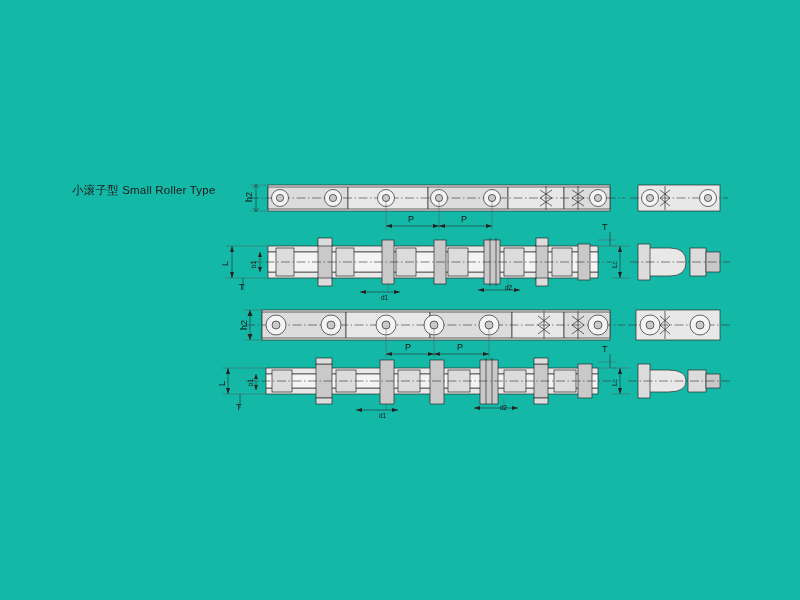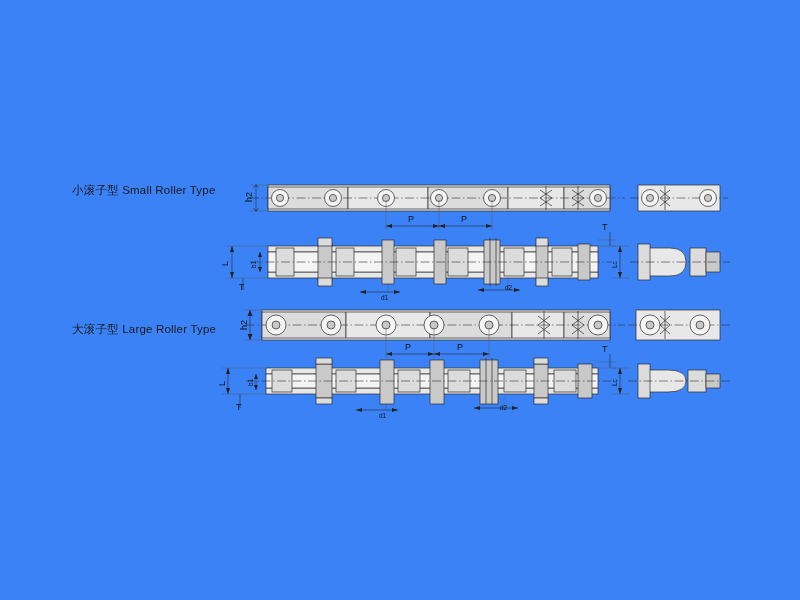--- a/index.html
+++ b/index.html
@@ -10,21 +10,21 @@
     width: 800px;
     height: 600px;
     background: #f0f0f0;
     font-family: "Liberation Sans", sans-serif;
     overflow: hidden;
   }
   #stage {
     position: relative;
     width: 800px;
     height: 600px;
-    background: #3b82f6;
+    background: #14b8a6;
   }
   .row-label {
     position: absolute;
     font-size: 11.5px;
     color: #1a1a1a;
     white-space: nowrap;
     letter-spacing: 0.2px;
   }
   #label-small { left: 72px; top: 183px; }
   #label-large { left: 72px; top: 322px; }
@@ -68,21 +68,20 @@
     fill: #111;
   }
   text.dimtxt.sub { font-size: 6.5px; }
 </style>
 </head>
 <body>
 
 <div id="stage">
 
   <div class="row-label" id="label-small">小滚子型 Small Roller Type</div>
-  <div class="row-label" id="label-large">大滚子型 Large Roller Type</div>
 
   <svg viewBox="0 0 800 600">
 
     <g>
 
       <rect class="fillC" x="268" y="185" width="342" height="26"></rect>
 
       <g class="ln">
         <path class="fillA" d="M268 187 h80 v22 h-80 z"></path>
         <path class="fillC" d="M348 187 h80 v22 h-80 z"></path>

